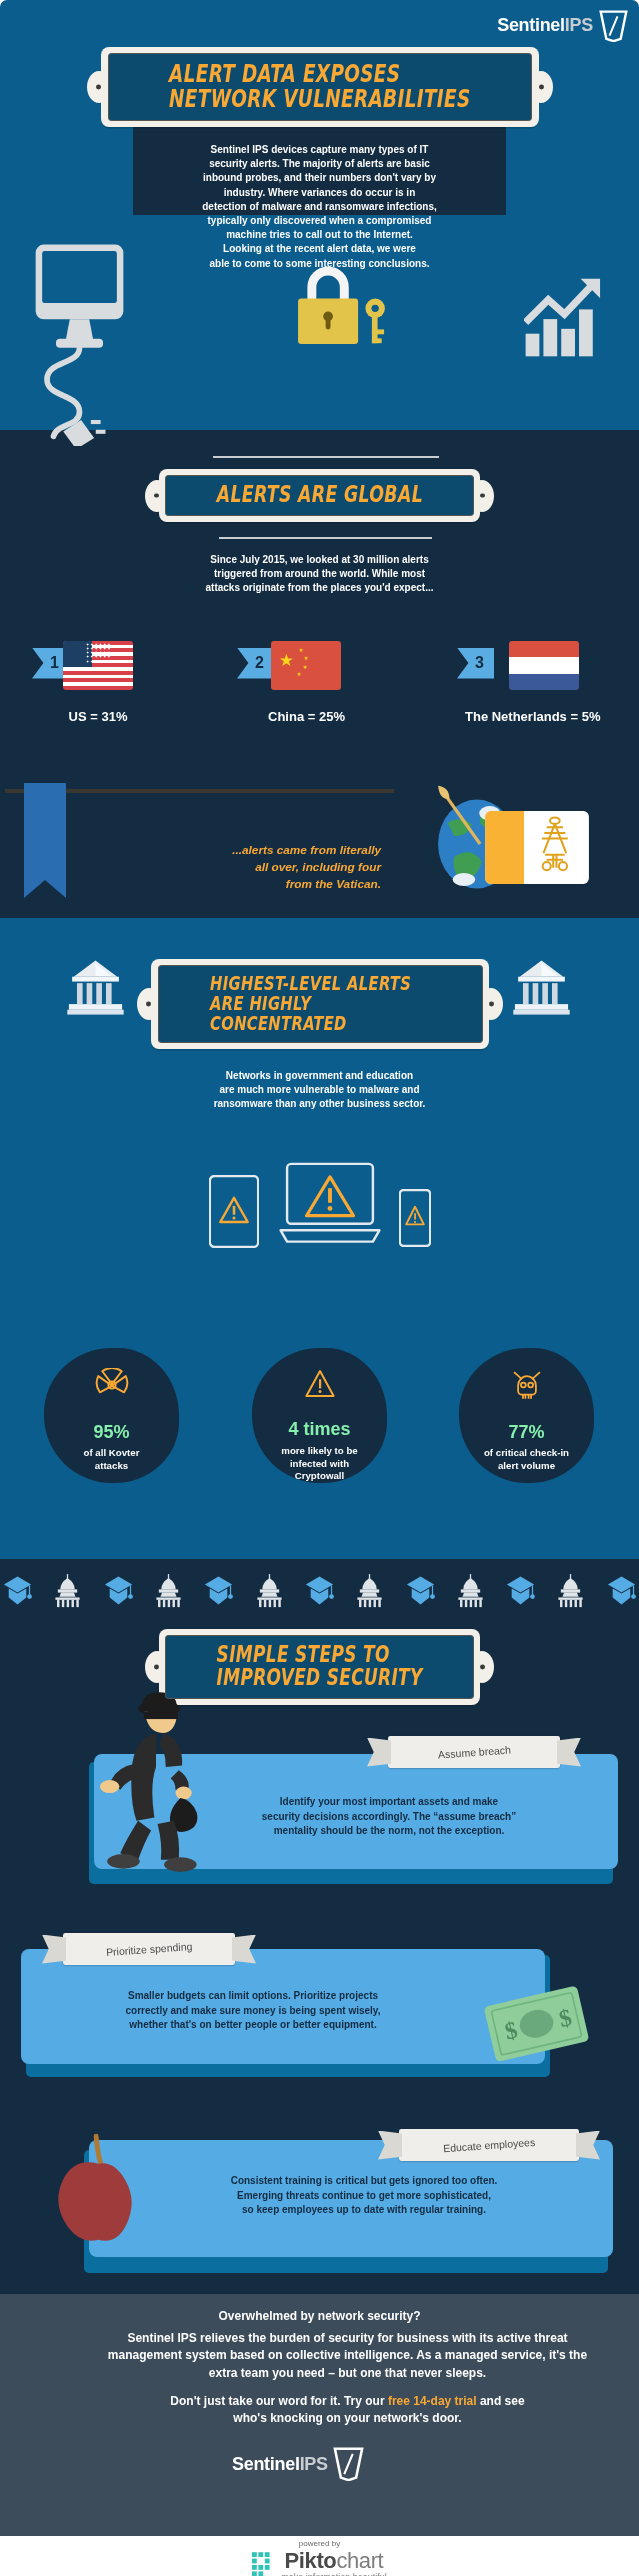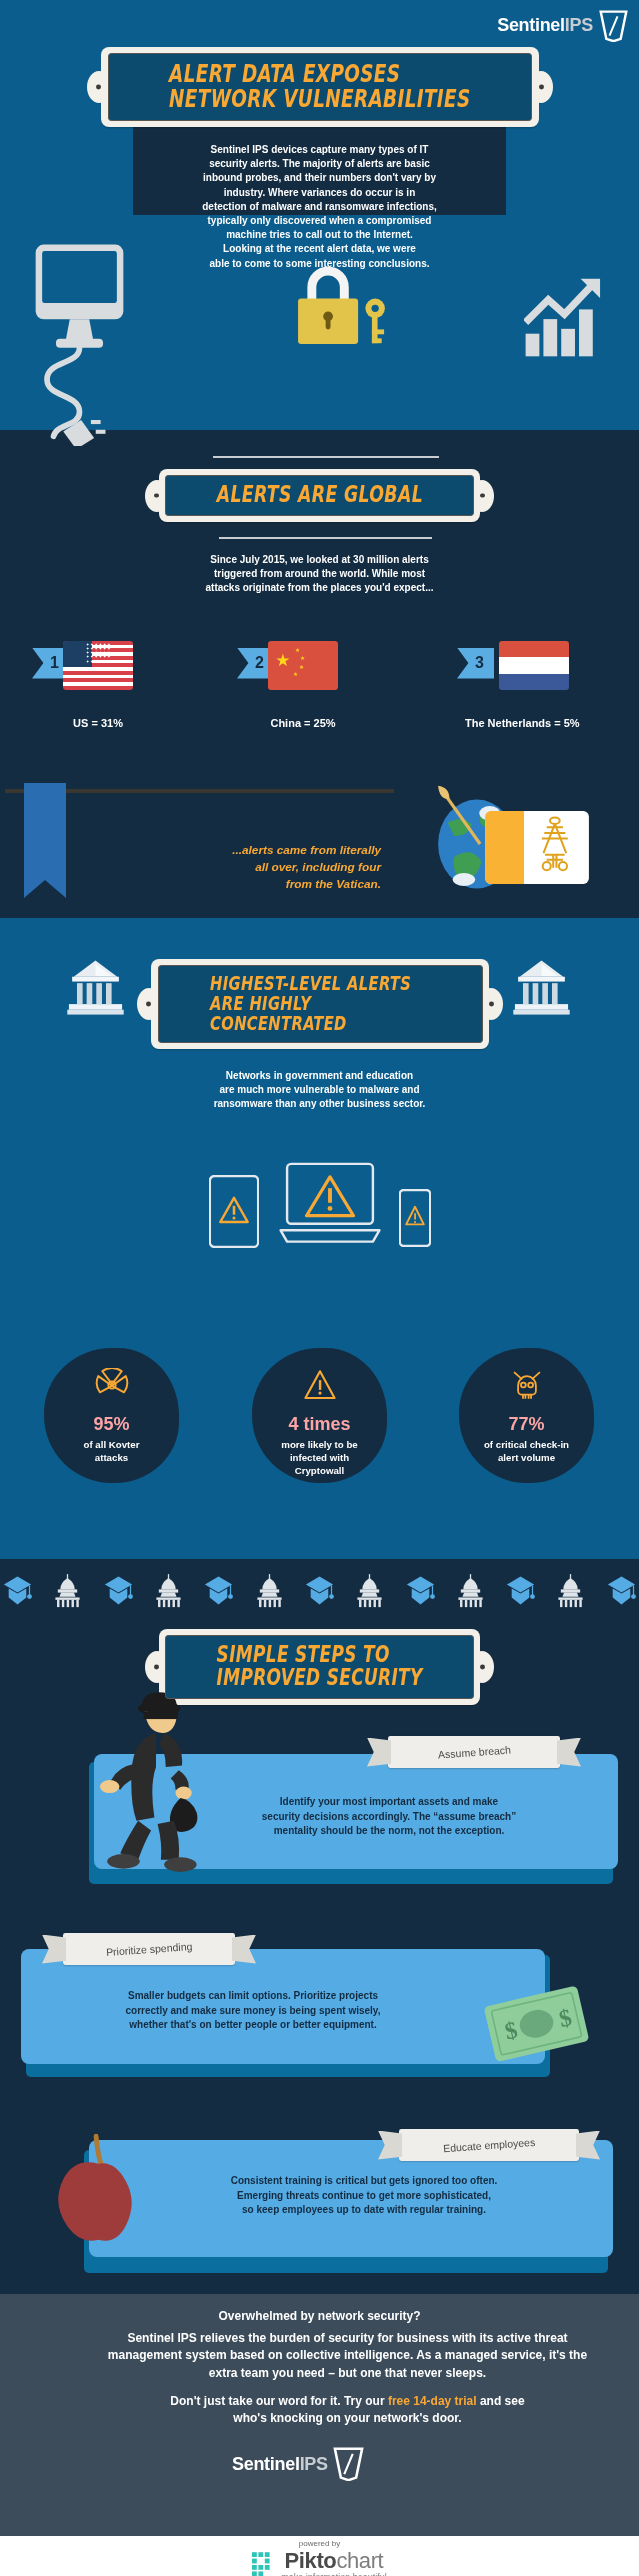--- a/index.html
+++ b/index.html
@@ -6,20 +6,21 @@
   html, body {
     width: 639px;
     background: #ffffff;
     font-family: "Liberation Sans", sans-serif;
   }
   .page {
     position: relative;
     width: 639px;
     height: 2576px;
     overflow: hidden;
+    border-radius: 7px;
   }
 
   
   .band { position: absolute; left: 0; width: 639px; }
   .band-dark  { background: #142c42; }
   .band-blue  { background: #0a5d8c; }
   .band-grey  { background: #3d4c5a; }
   .band-white { background: #ffffff; }
 
   
@@ -105,22 +106,22 @@
     font-size: 16px; font-weight: bold;
     display: flex; align-items: center; justify-content: center;
     padding-left: 8px;
     clip-path: polygon(0 0, 100% 0, 100% 100%, 0 100%, 11.4px 50%);
   }
   .flag {
     width: 70px; height: 49px; border-radius: 3.2px;
     overflow: hidden; position: relative; display: inline-block;
   }
   .flag-label {
-    margin-top: 24px;
-    color: #ffffff; font-size: 11px; font-weight: bold;
+    margin-top: 16px;
+    color: #ffffff; font-size: 13px; font-weight: bold;
     white-space: nowrap;
   }
 
   
   .us-stripes { position: absolute; inset: 0; background:
      repeating-linear-gradient(to bottom, #d8414a 0 3.7px, #ffffff 3.7px 7.5px); }
   .us-canton { position: absolute; left:0; top:0; width: 42%; height: 53.8%;
      background:#1c3f63; }
   .us-stars { position:absolute; inset:0; font-size:4px; color:#fff; line-height:4.3px;
      letter-spacing:0.9px; padding:1.6px 0 0 1.6px; overflow:hidden; }
@@ -167,21 +168,21 @@
     border-radius: 50% 45% 48% 50% / 48% 50% 45% 50%;
     text-align:center;
   }
   .badge-ring {
     position:absolute; inset:-5.7px;
     border: 5.7px dotted #ffffff;
     border-radius: 50%;
     z-index:-1;
   }
   .badge-num {
-    color: #fca5a5; font-size: 18px; font-weight: bold; margin-top: 12px;
+    color: #86efac; font-size: 18px; font-weight: bold; margin-top: 20px;
   }
   .badge-sub {
     color: #ffffff; font-size: 9.7px; font-weight: bold; line-height: 1.3;
     margin-top: 4.9px; white-space: pre-line;
   }
 
   
   .card {
     position: absolute;
     background: #55abe3;

